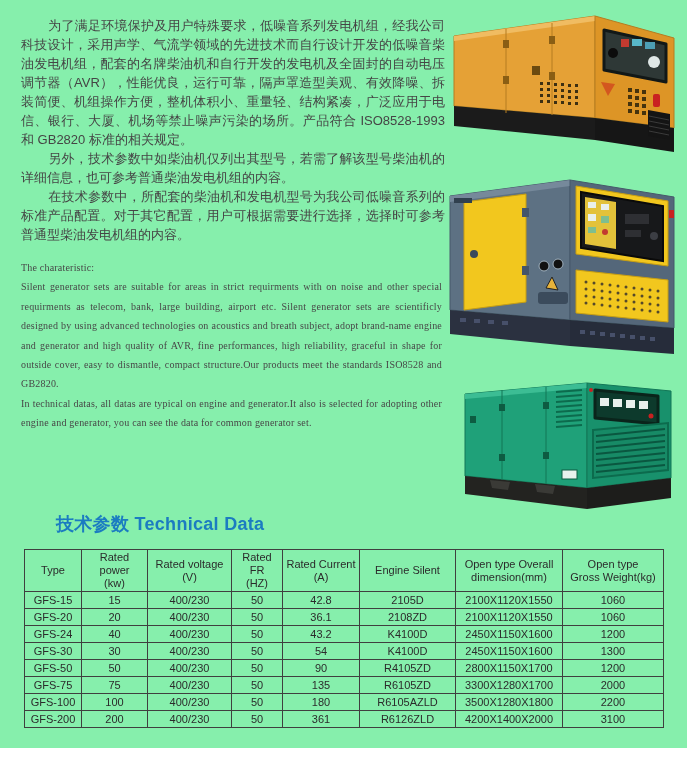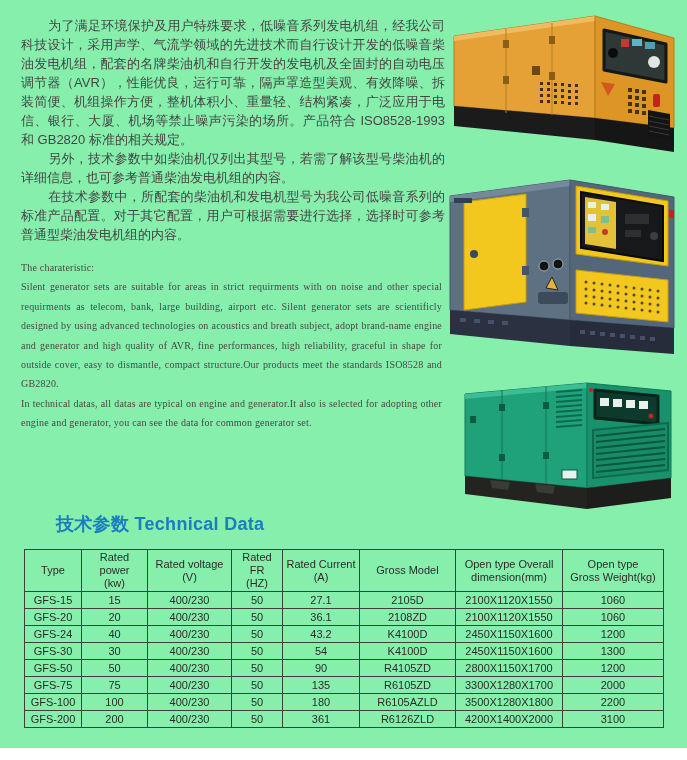--- a/index.html
+++ b/index.html
@@ -306,34 +306,34 @@
       <tr>
           <th>Type</th>
           <th>Rated power
 (kw)</th>
           <th>Rated voltage
 (V)</th>
           <th>Rated FR
 (HZ)</th>
           <th>Rated Current
 (A)</th>
-          <th>Gross Model</th>
+          <th>Engine Silent</th>
           <th>Open type Overall
 dimension(mm)</th>
           <th>Open type
 Gross Weight(kg)</th>
         </tr>
     </thead>
     <tbody>
         <tr>
           <td>GFS-15</td>
           <td>15</td>
           <td>400/230</td>
           <td>50</td>
-          <td>27.1</td>
+          <td>42.8</td>
           <td>2105D</td>
           <td>2100X1120X1550</td>
           <td>1060</td>
         </tr>
         <tr>
           <td>GFS-20</td>
           <td>20</td>
           <td>400/230</td>
           <td>50</td>
           <td>36.1</td>

